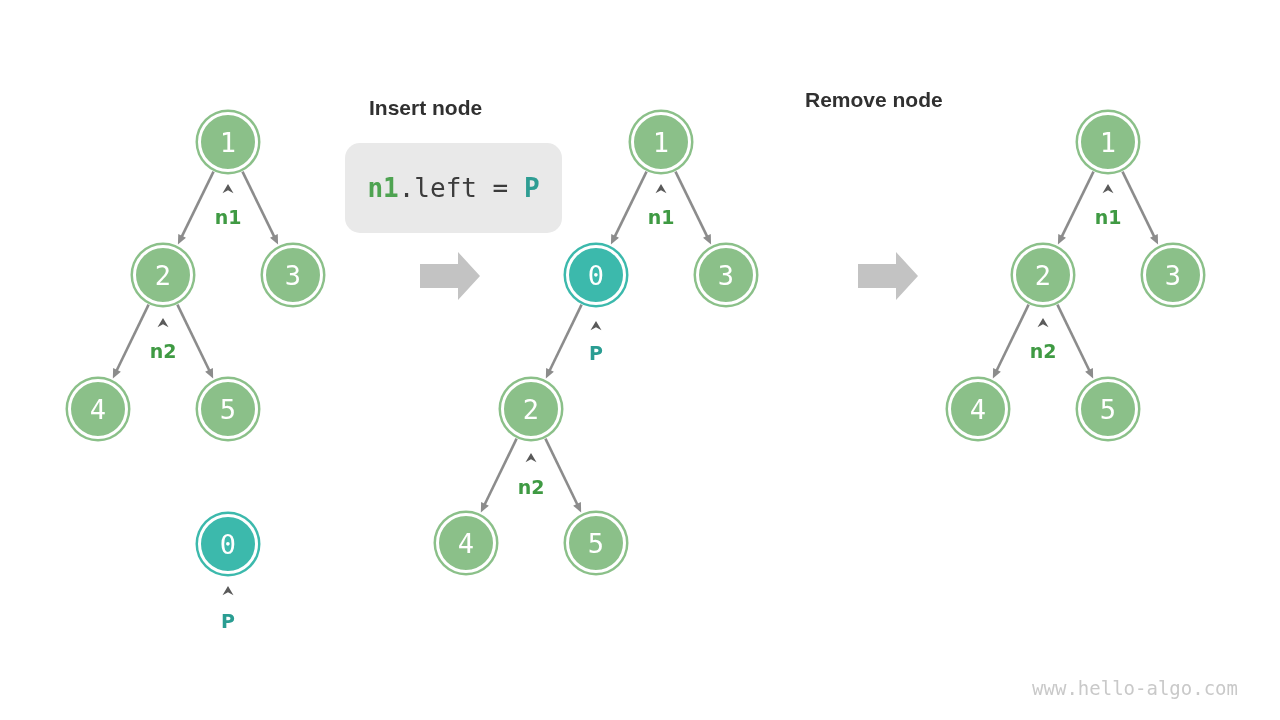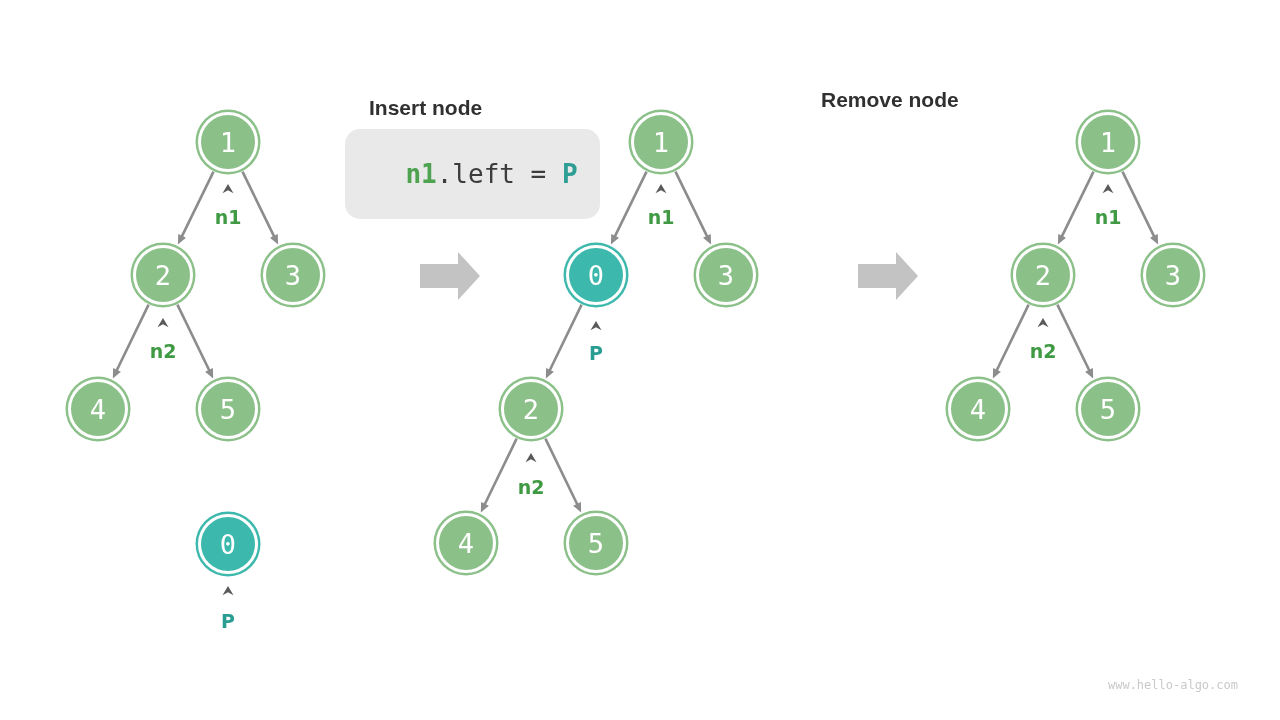--- a/index.html
+++ b/index.html
@@ -32,21 +32,21 @@
     display:flex;flex-direction:column;justify-content:center;align-items:center;
     font-family:"DejaVu Sans Mono",monospace;font-size:26px;line-height:38px;
     white-space:pre;
   }
   .code-line{white-space:pre;}
   .tok-dark{color:var(--code-dark,#3c3c3c);}
   .tok-green{color:var(--code-green,#4ea351);font-weight:bold;}
   .tok-teal{color:var(--code-teal,#2e9d93);font-weight:bold;}
   .watermark{
     position:absolute;right:42px;top:679px;
-    font-family:"DejaVu Sans Mono",monospace;font-size:12px;line-height:1;
+    font-family:"DejaVu Sans Mono",monospace;font-size:19px;line-height:1;
     color:var(--watermark,#c9c9c9);
   }
 </style>
 </head>
 <body>
 
 <div class="canvas">
   <svg id="svg-layer" width="1280" height="720" viewBox="0 0 1280 720">
       <line x1="213.5100639797748" y1="171.64863831830695" x2="181.6612812381688" y2="236.81614762036224" stroke="#8c8c8c" stroke-width="2.6"></line>
       <polygon points="177.92902499053505,244.4529180962898 178.23706279124474,234.02962146262664 185.9636776257126,237.80578660729137" fill="#8c8c8c"></polygon>
@@ -104,18 +104,18 @@
       <div class="ptr-label" style="left: 661px; top: 217px; color: rgb(63, 154, 67);">n1</div>
       <div class="ptr-label" style="left: 596px; top: 353px; color: rgb(42, 157, 146);">P</div>
       <div class="ptr-label" style="left: 531px; top: 487px; color: rgb(63, 154, 67);">n2</div>
       <div class="node green" style="left: 1108px; top: 142px;">1</div>
       <div class="node green" style="left: 1043px; top: 275px;">2</div>
       <div class="node green" style="left: 1173px; top: 275px;">3</div>
       <div class="node green" style="left: 978px; top: 409px;">4</div>
       <div class="node green" style="left: 1108px; top: 409px;">5</div>
       <div class="ptr-label" style="left: 1108px; top: 217px; color: rgb(63, 154, 67);">n1</div>
       <div class="ptr-label" style="left: 1043px; top: 351px; color: rgb(63, 154, 67);">n2</div>
-      <div class="code-box" style="left: 345px; top: 129px; width: 217px; height: 90px; padding-left: 38px;"><div class="code-line"><span class="tok-green">n1</span><span class="tok-dark">.left = </span><span class="tok-teal">P</span></div></div>
+      <div class="code-box" style="left: 345px; top: 143px; width: 217px; height: 90px;"><div class="code-line"><span class="tok-green">n1</span><span class="tok-dark">.left = </span><span class="tok-teal">P</span></div></div>
     </div>
   <div class="section-title" id="title-0" style="left: 369px; top: 96px;">Insert node</div>
-  <div class="section-title" id="title-1" style="left: 805px; top: 88px; margin-left: 16px;">Remove node</div>
+  <div class="section-title" id="title-1" style="left: 805px; top: 88px;">Remove node</div>
   <div class="watermark">www.hello-algo.com</div>
 </div>
 
 </body></html>

